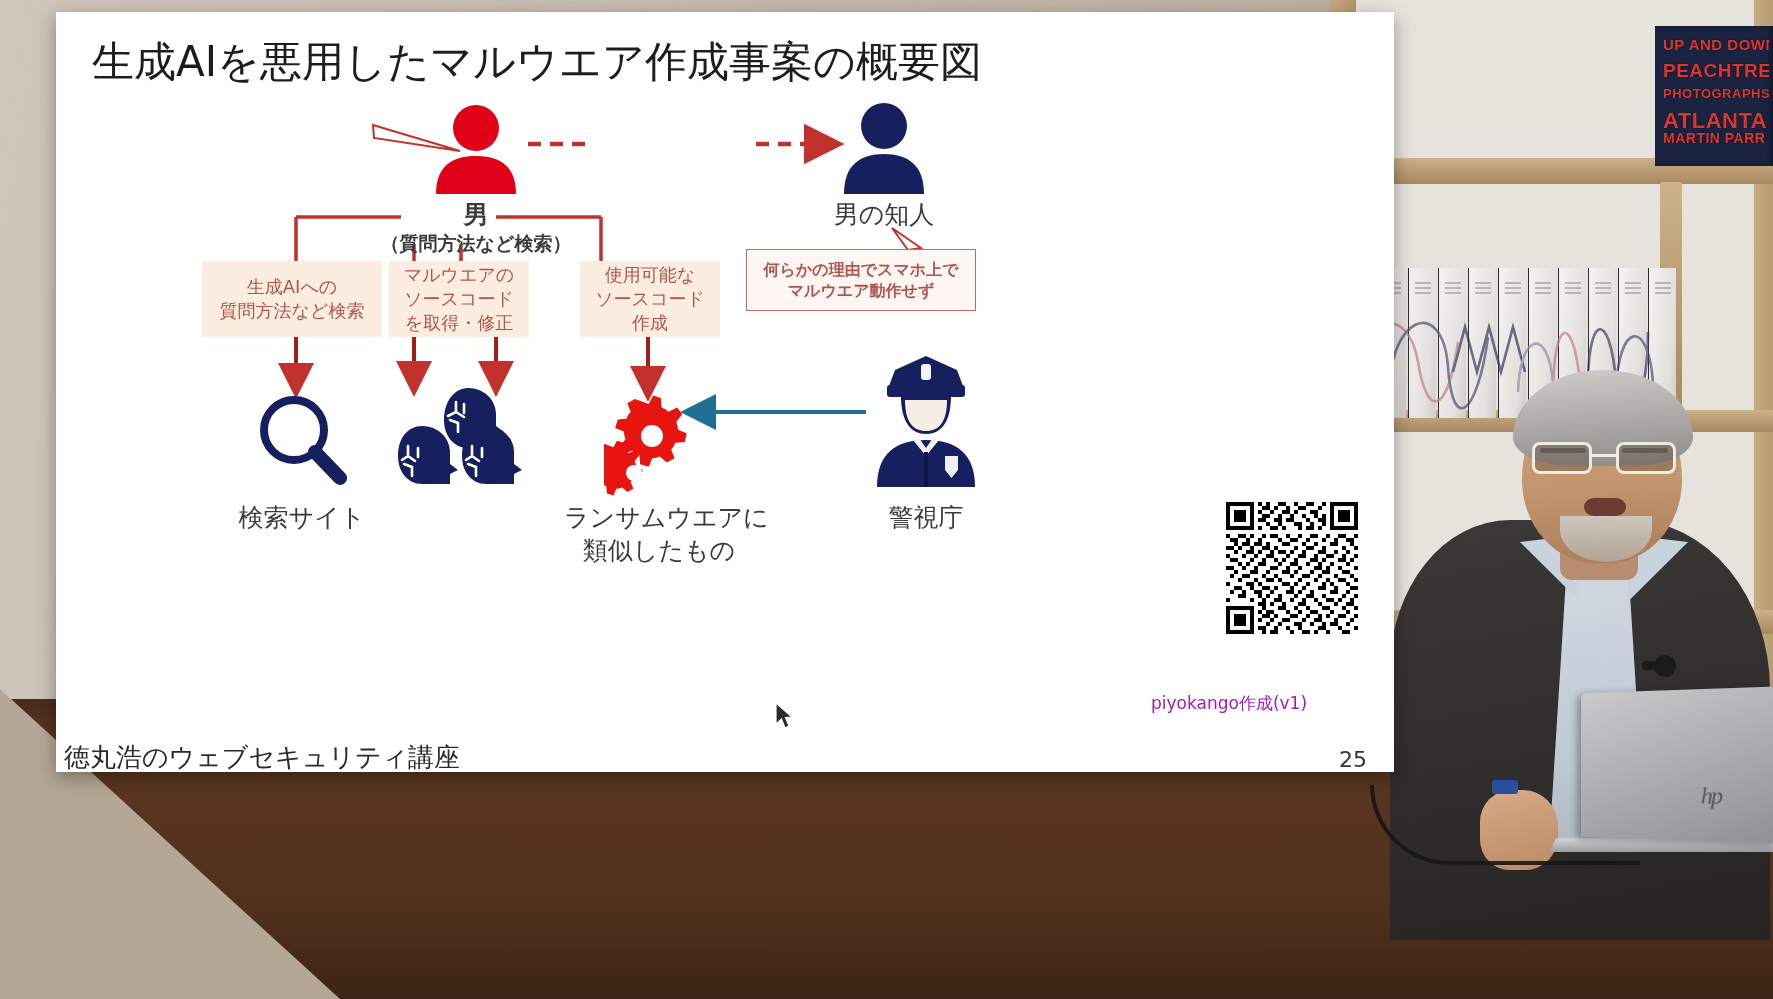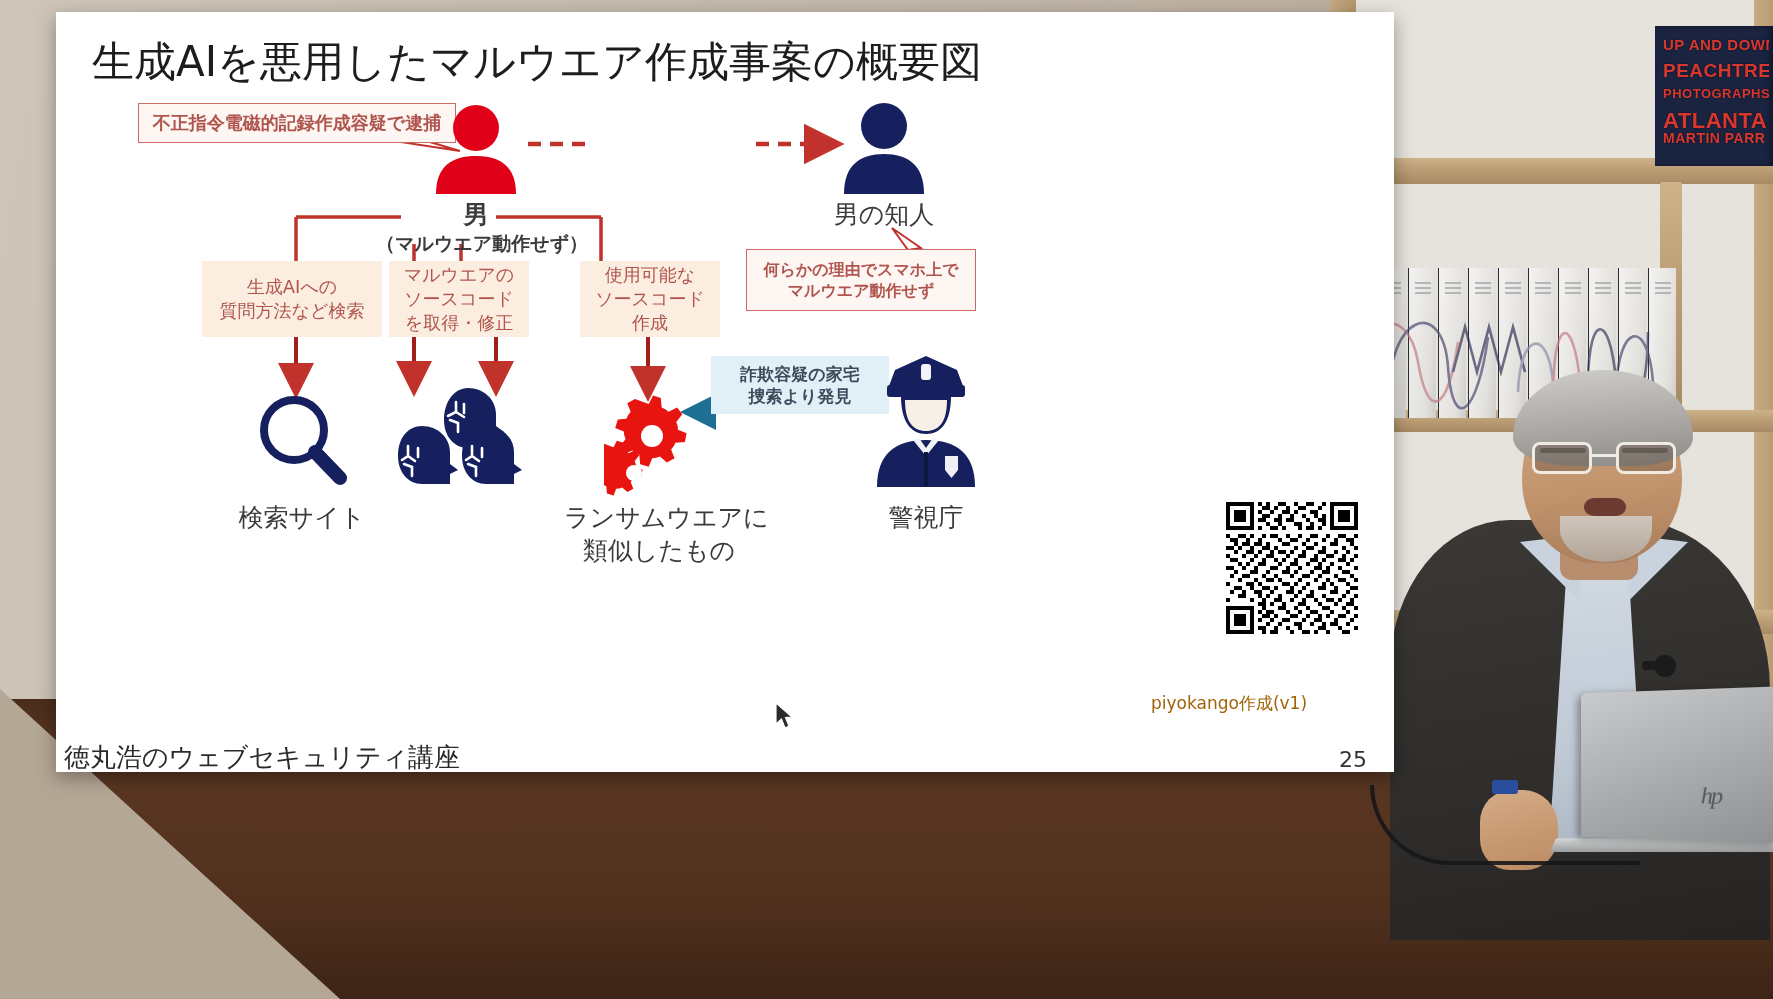--- a/index.html
+++ b/index.html
@@ -204,21 +204,21 @@
 
   svg.overlay { position: absolute; left: 0; top: 0; width: 1338px; height: 760px; pointer-events: none; }
 
   
   .icon-wrap { position: absolute; }
 
   .qr { position: absolute; left: 1170px; top: 490px; width: 132px; height: 132px; }
 
   .credit {
     position: absolute; left: 1095px; top: 680px;
-    font-size: 17px; color: #a16207; font-family: "DejaVu Sans", sans-serif;
+    font-size: 17px; color: #a21caf; font-family: "DejaVu Sans", sans-serif;
     white-space: nowrap;
   }
   .footer-left {
     position: absolute; left: 8px; top: 728px;
     font-size: 26px; color: #2b2b2b; font-family: "DejaVu Sans", sans-serif;
     white-space: nowrap;
     text-align: center;
   }
   .footer-url {
     position: absolute; left: 410px; top: 726px;
@@ -347,34 +347,31 @@
       <line x1="405" y1="232" x2="405" y2="252" stroke="#c0322b" stroke-width="3.5"></line>
 
       <line x1="240" y1="325" x2="240" y2="375" stroke="#a01f1a" stroke-width="4" marker-end="url(#ar-red)"></line>
       <line x1="358" y1="325" x2="358" y2="373" stroke="#a01f1a" stroke-width="4" marker-end="url(#ar-red)"></line>
       <line x1="440" y1="325" x2="440" y2="373" stroke="#a01f1a" stroke-width="4" marker-end="url(#ar-red)"></line>
       <line x1="592" y1="325" x2="592" y2="378" stroke="#a01f1a" stroke-width="4" marker-end="url(#ar-red)"></line>
 
       <line x1="810" y1="400" x2="636" y2="400" stroke="#1f6f94" stroke-width="4" marker-end="url(#ar-teal)"></line>
     </svg>
 
-    <div class="cbox outlined" style="left:82px; top:91px; width:318px; height:40px; font-size:18px; font-weight:bold;">
-      <span>不正指令電磁的記録作成容疑で逮捕</span>
-    </div>
 
     <div class="icon-wrap" style="left:372px; top:92px; width:96px; height:90px;">
       <svg viewBox="0 0 96 90" width="96" height="90">
         <circle cx="48" cy="24" r="23" fill="#e00018"></circle>
         <path d="M8 90 C8 62 24 52 48 52 C72 52 88 62 88 90 z" fill="#e00018"></path>
       </svg>
     </div>
 
     <div class="figlabel bold" style="left:320px; top:186px; width:200px;">
       <span class="main">男</span>
-      <span class="sub">（マルウエア動作せず）</span>
+      <span class="sub">（質問方法など検索）</span>
     </div>
 
 
     <div class="icon-wrap" style="left:780px; top:90px; width:96px; height:92px;">
       <svg viewBox="0 0 96 92" width="96" height="92">
         <circle cx="48" cy="24" r="23" fill="#16205e"></circle>
         <path d="M8 92 C8 63 24 52 48 52 C72 52 88 63 88 92 z" fill="#16205e"></path>
       </svg>
     </div>
 
@@ -437,24 +434,20 @@
           <path d="M66 14 l5 -10 l9 3 l1 11 a22 22 0 0 1 8 5 l10 -5 l6 8 l-7 9 a22 22 0 0 1 2 9 l10 4 l-2 10 l-11 1 a22 22 0 0 1 -5 8 l4 10 l-9 5 l-8 -7 a22 22 0 0 1 -9 2 l-4 10 l-10 -3 l-1 -11 a22 22 0 0 1 -8 -5 l-10 4 l-5 -9 l7 -8 a22 22 0 0 1 -2 -9 l-10 -4 l3 -10 l10 -1 a22 22 0 0 1 5 -8 l-4 -10 l9 -5 z" transform="translate(-34,48) scale(.66)"></path>
           <circle cx="30" cy="83" r="8" fill="#ffffff"></circle>
         </g>
       </svg>
     </div>
     <div class="figlabel" style="left:508px; top:489px; width:190px;">
       <span class="main">ランサムウエアに</span>
       <span class="main">類似したもの</span>
     </div>
 
-    <div class="cbox blue" style="left:655px; top:344px; width:178px; height:58px; font-weight:bold; font-size:17px;">
-      <span>詐欺容疑の家宅</span>
-      <span>捜索より発見</span>
-    </div>
 
     <div class="icon-wrap" style="left:815px; top:340px; width:110px; height:135px;">
       <svg viewBox="0 0 110 135" width="110" height="135">
         <g fill="#16205e">
           <path d="M55 4 L86 18 L92 34 L18 34 L24 18 z"></path>
           <rect x="16" y="33" width="78" height="12" rx="3"></rect>
           <rect x="50" y="12" width="10" height="16" rx="3" fill="#f2f3f6"></rect>
           <path d="M30 44 C30 70 40 82 55 82 C70 82 80 70 80 44 z"></path>
           <path d="M6 135 C6 102 24 88 55 88 C86 88 104 102 104 135 z"></path>
         </g>

